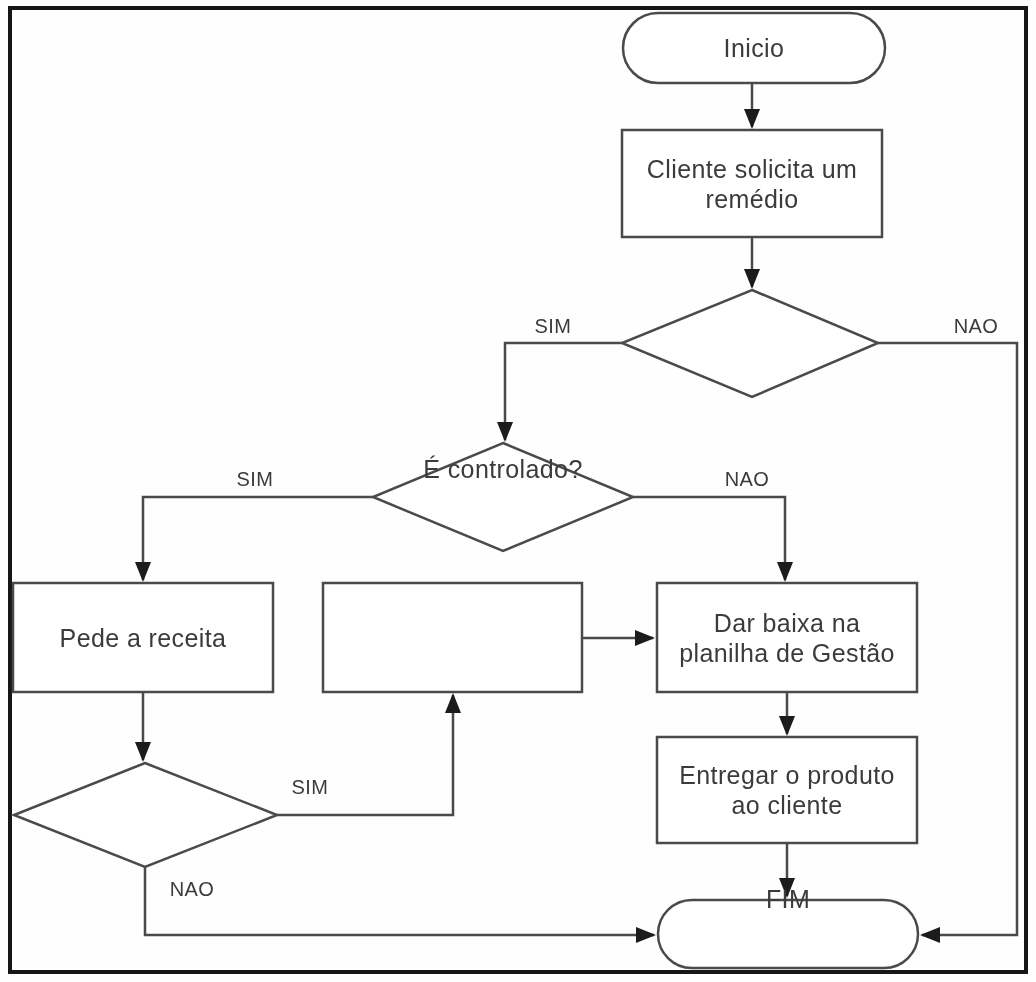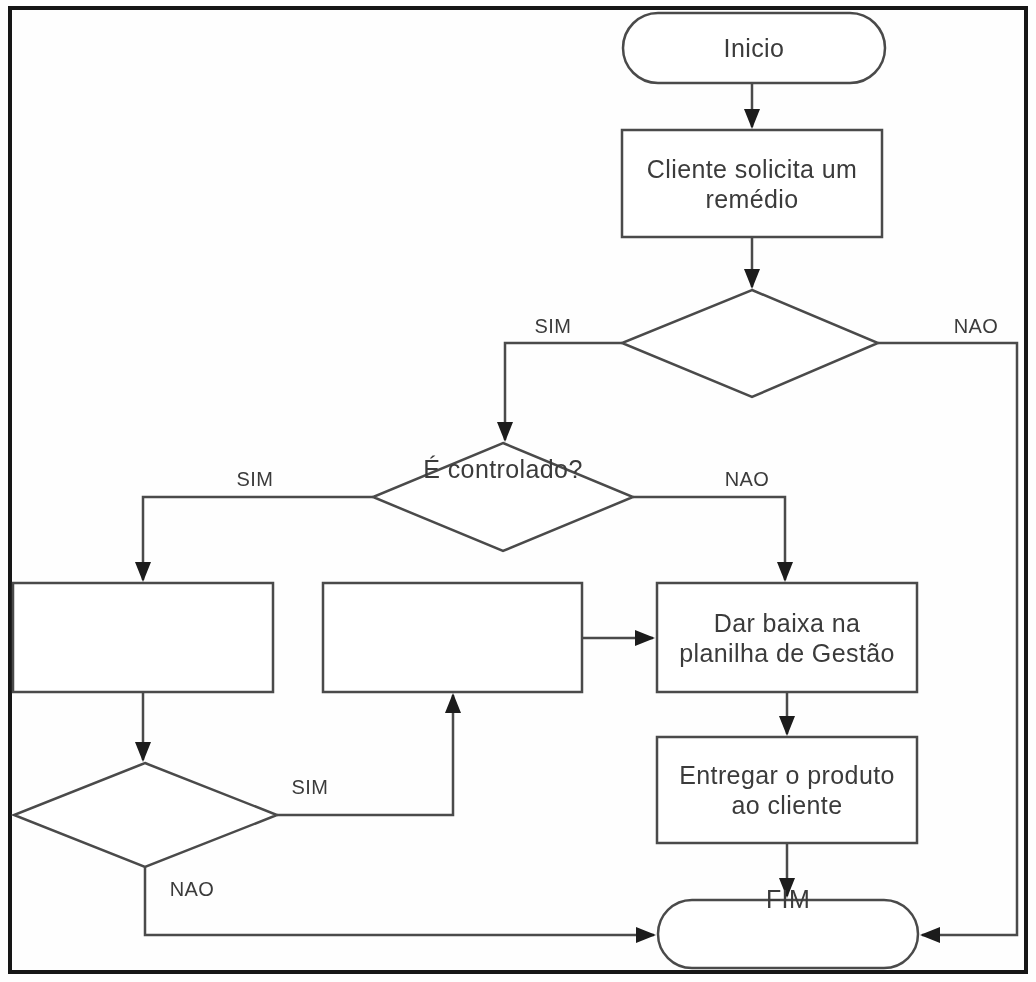--- a/index.html
+++ b/index.html
@@ -86,20 +86,21 @@
       <rect x="657" y="737" width="260" height="106"></rect>
       <polygon points="145,763 277,815 145,867 14,815"></polygon>
       <rect x="658" y="900" width="260" height="68" rx="34" ry="34"></rect>
     </g>
   </svg>
 
   <div class="node-label" style="left:754px; top:48px;">Inicio</div>
   <div class="node-label" style="left:752px; top:184px;">Cliente solicita um
 remédio</div>
   <div class="node-label" style="left:503px; top:469px;">É controlado?</div>
+  <div class="node-label" style="left:143px; top:638px;">Pede a receita</div>
   <div class="node-label" style="left:787px; top:790px;">Entregar o produto
 ao cliente</div>
   <div class="node-label" style="left:787px; top:638px;">Dar baixa na
 planilha de Gestão</div>
   <div class="node-label" style="left:788px; top:899px;">FIM</div>
 
   <div class="edge-label" style="left:553px; top:326px;">SIM</div>
   <div class="edge-label" style="left:976px; top:326px;">NAO</div>
   <div class="edge-label" style="left:255px; top:479px;">SIM</div>
   <div class="edge-label" style="left:747px; top:479px;">NAO</div>

